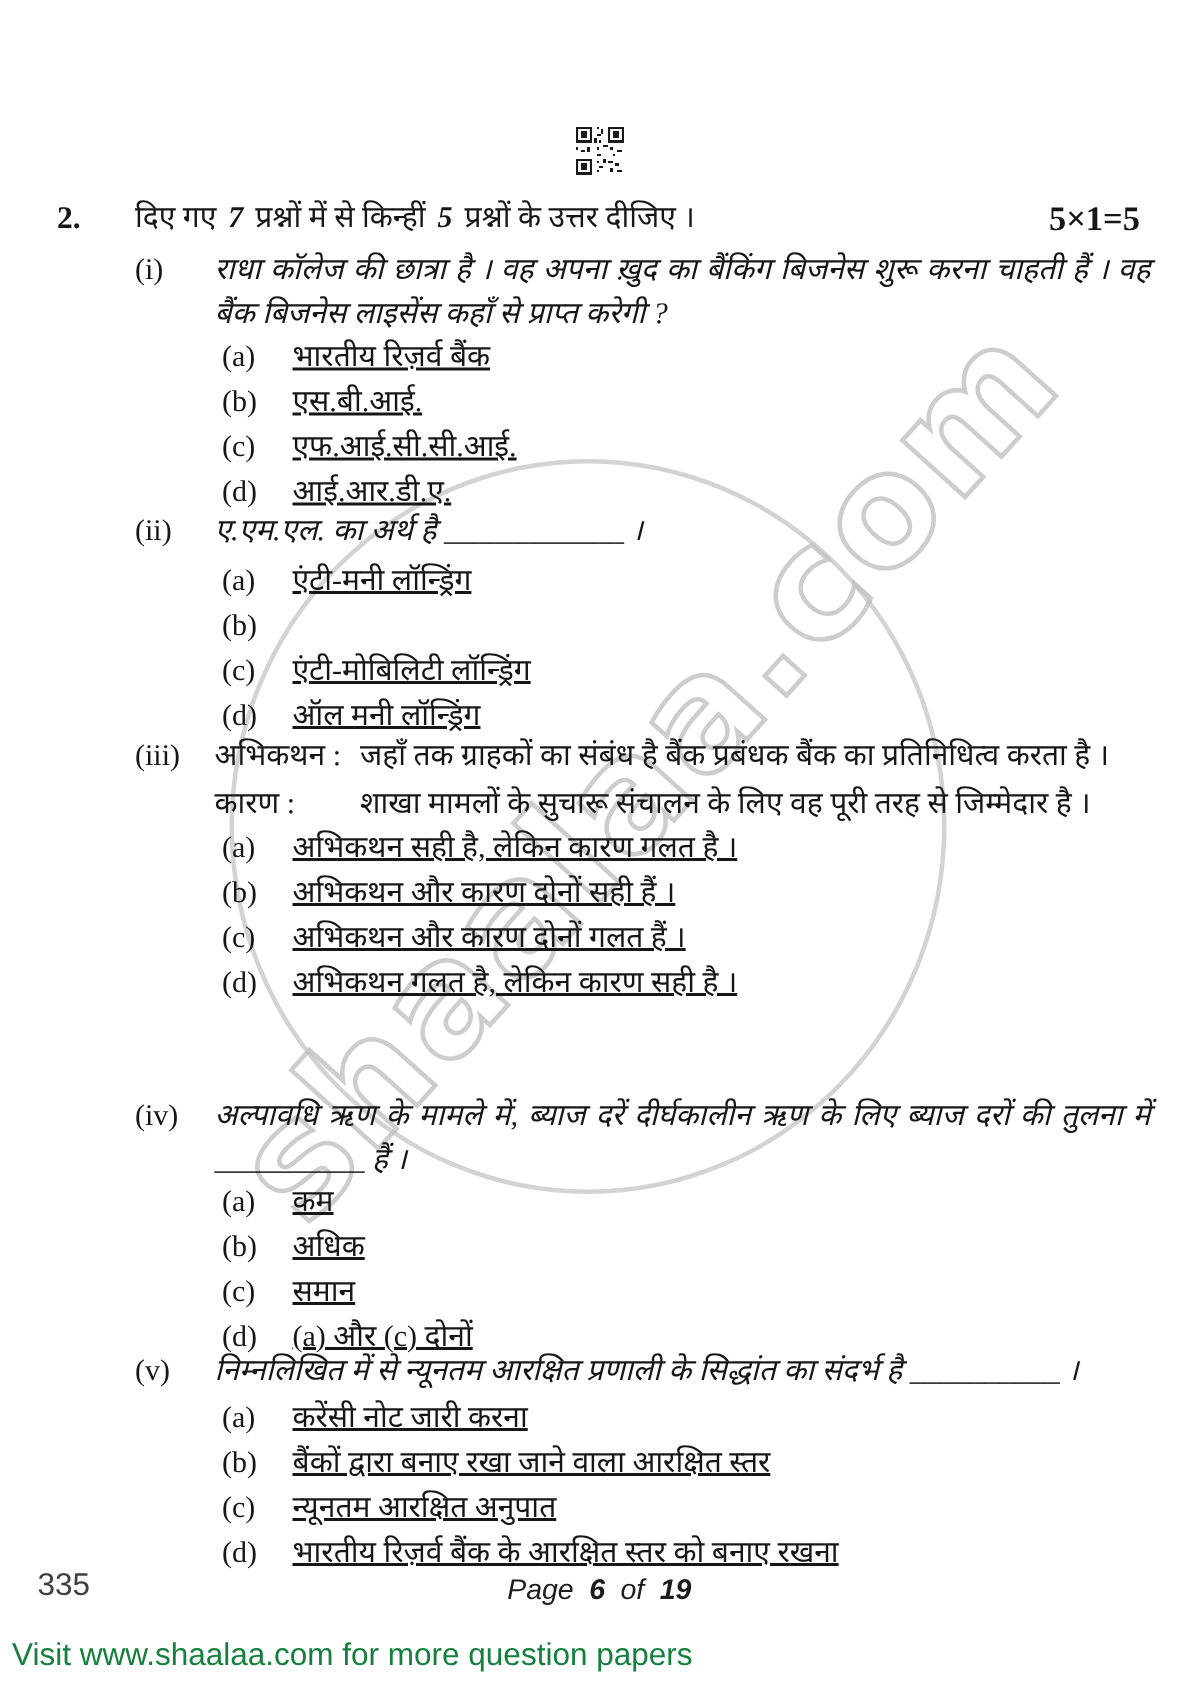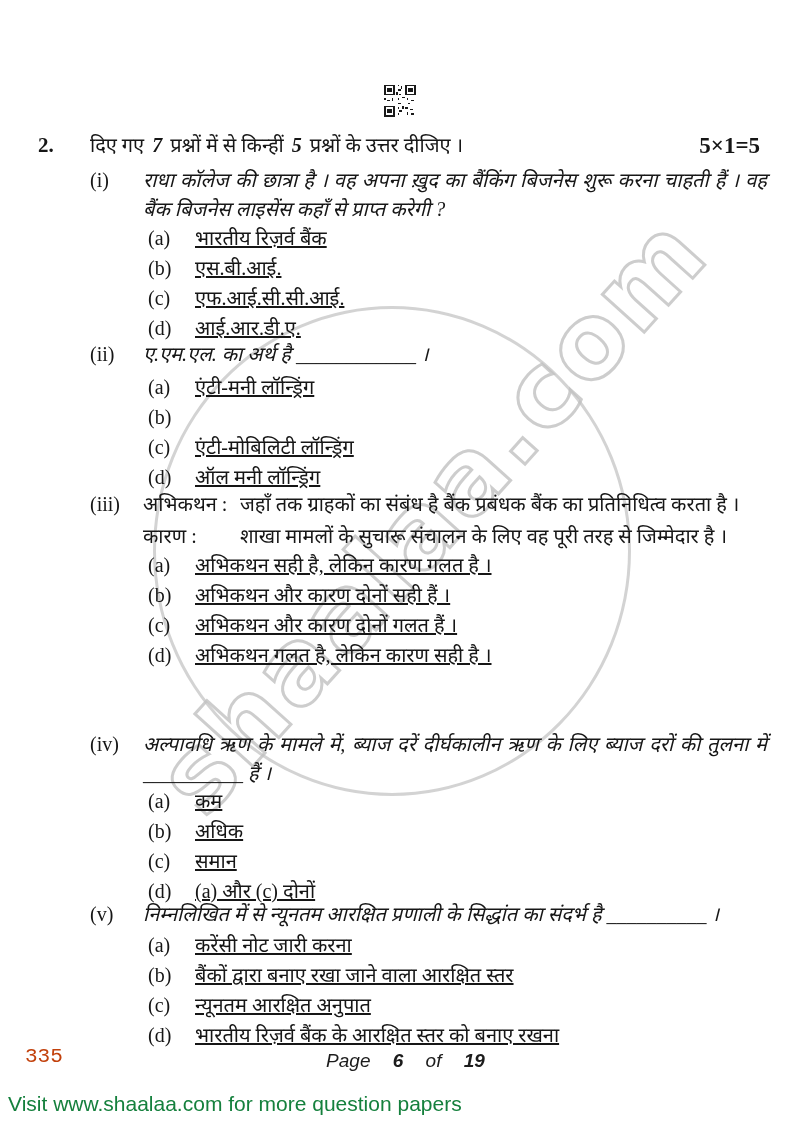--- a/index.html
+++ b/index.html
@@ -38,25 +38,25 @@
   .sq4 .opts{margin-top:-1px;}
   .sq5 .opts{margin-top:2px;}
   .opt{display:flex;padding-left:58px;margin-bottom:1px;}
   .olabel{width:47px;flex:none;}
   .otext{flex:1;white-space:nowrap;text-decoration:underline;}
   .arow{display:flex;}
   .arow.reason{margin-top:3px;}
   .alabel{width:97px;flex:none;}
   .atext{flex:1;text-align:justify;}
   
-  .f335{position:absolute;left:25px;top:1042px;font-family:Liberation Mono, monospace;font-size:21px;color:#c2410c;}
+  .f335{position:absolute;left:25px;top:1042px;font-family:Liberation Sans, sans-serif;font-size:21px;color:#404040;}
   .fpage{position:absolute;left:0;right:0;top:1046px;text-align:center;
     font-family:"Liberation Sans","DejaVu Sans",sans-serif;font-style:italic;font-size:19px;color:#1c1c1c;}
   .fpage .fnum{font-weight:bold;margin:0 3px;}
-  .fpage .fword{margin:0 14px;font-style:italic;}
+  .fpage .fword{margin:0 2px;font-style:italic;}
   .visit{position:absolute;left:8px;top:1089px;font-family:"Liberation Sans","DejaVu Sans",sans-serif;font-size:21px;color:#15803d;}
 </style>
 </head>
 <body>
 
 <div class="page">
 
   <div class="wm-circle"></div>
   <div class="wm-text">shaalaa.com</div>
 

